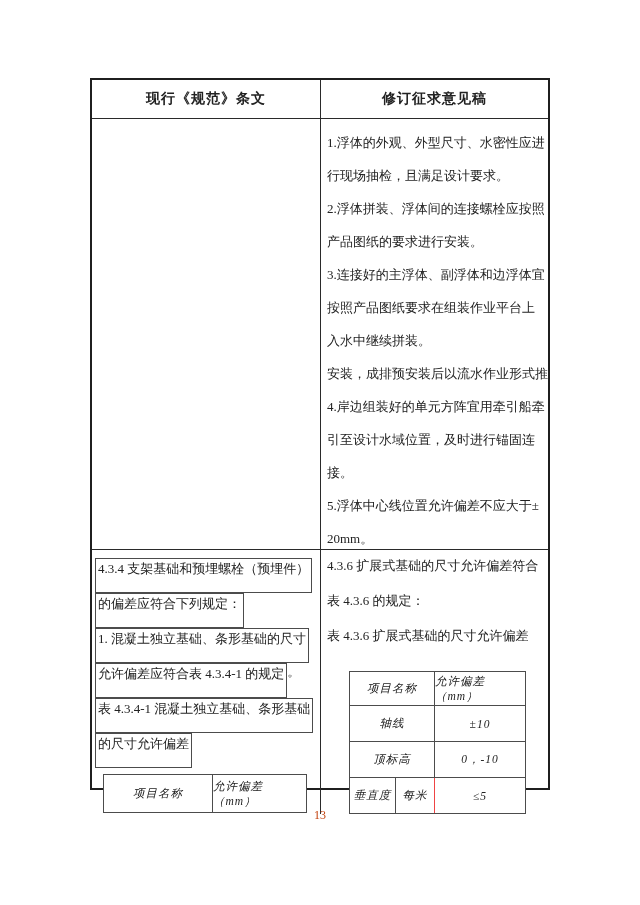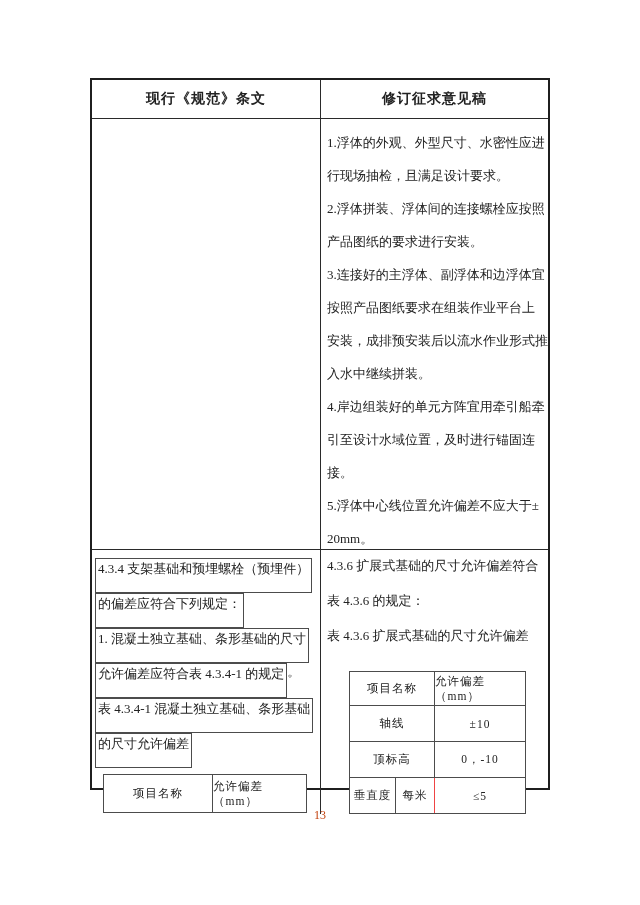--- a/index.html
+++ b/index.html
@@ -20,21 +20,21 @@
   .col-r{flex:1;}
   .row1{display:flex;height:430px;border-bottom:1px solid #2a2a2a;flex:0 0 auto;}
   .row2{display:flex;flex:1;}
   .cell-pad-r{padding:7px 2px 0 6px;box-sizing:border-box;}
   .cell-pad-l{padding:8px 2px 0 3px;box-sizing:border-box;}
   .tline{height:33px;display:flex;align-items:center;font-size:13px;white-space:nowrap;}
   .tline2{height:35px;display:flex;font-size:13px;white-space:nowrap;}
   .u{text-underline-offset:3px;text-decoration-thickness:1px;}
   .boxed{border:1px solid #4c4c4c;padding:1px 2px;}
   
-  .itable{border:1px solid #4c4c4c;box-sizing:border-box;font-size:11.5px;background:#fff;}
+  .itable{border:1px solid #4c4c4c;box-sizing:border-box;font-size:11.5px;background:#fff;font-style:italic;}
   .it-row{display:flex;}
   .it-row + .it-row{border-top:1px solid #4c4c4c;}
   .it-cell{display:flex;align-items:center;justify-content:center;box-sizing:border-box;
     letter-spacing:1px;}
   .lt{width:204px;margin:6px 0 0 8px;}
   .lt .c1{width:109px;height:37px;border-right:1px solid #4c4c4c;}
   .lt .c2{flex:1;height:37px;}
   .rt{width:177px;margin:9px 0 0 22px;}
   .rt .rc1{width:85px;border-right:1px solid #4c4c4c;}
   .rt .rc2{flex:1;}
@@ -73,24 +73,24 @@
       <div class="tline">
           <span class="u">产品图纸的要求进行安装。</span>
         </div>
       <div class="tline">
           <span class="u">3.连接好的主浮体、副浮体和边浮体宜</span>
         </div>
       <div class="tline">
           <span class="u">按照产品图纸要求在组装作业平台上</span>
         </div>
       <div class="tline">
-          <span class="u">安装，成排预安装后以流水作业形式推</span>
+          <span class="u">入水中继续拼装。</span>
         </div>
       <div class="tline">
-          <span class="u">入水中继续拼装。</span>
+          <span class="u">安装，成排预安装后以流水作业形式推</span>
         </div>
       <div class="tline">
           <span class="u">4.岸边组装好的单元方阵宜用牵引船牵</span>
         </div>
       <div class="tline">
           <span class="u">引至设计水域位置，及时进行锚固连</span>
         </div>
       <div class="tline">
           <span class="u">接。</span>
         </div>

